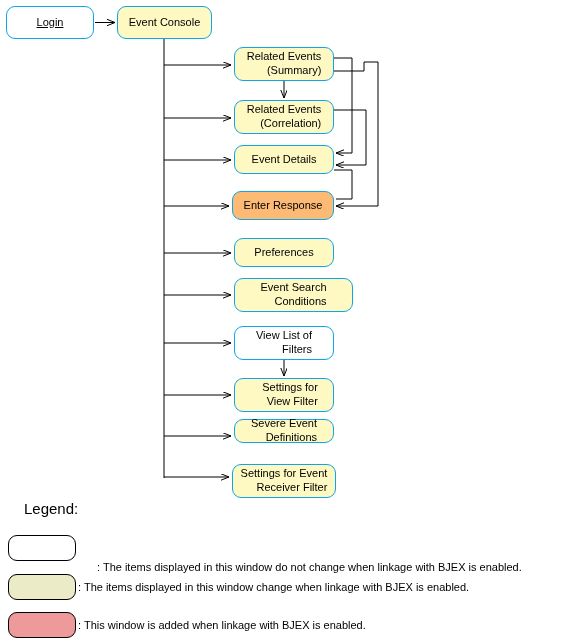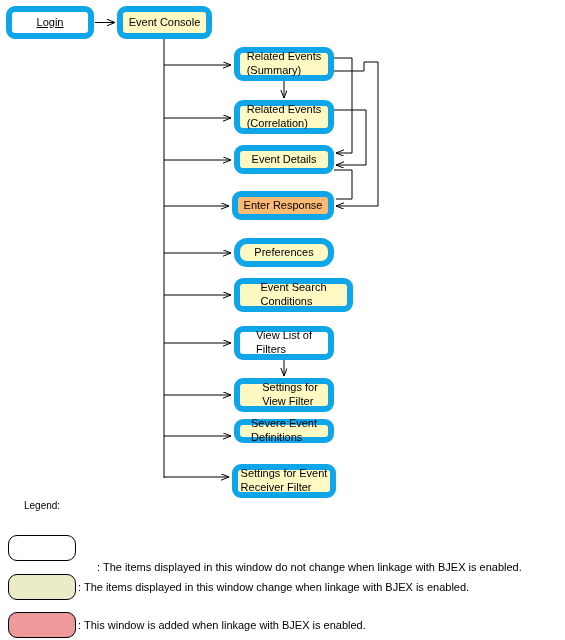--- a/index.html
+++ b/index.html
@@ -19,42 +19,42 @@
   #diagram {
     position: absolute;
     left: 0;
     top: 0;
     width: 565px;
     height: 640px;
   }
   .node {
     position: absolute;
     box-sizing: border-box;
-    border: 6px solid #0ea5e9;
+    border: 1px solid #0ea5e9;
     border-radius: 9px;
     display: flex;
     align-items: center;
     justify-content: center;
-    text-align: left;
+    text-align: right;
     line-height: 1.25;
     font-size: 11px;
     color: #000000;
     background: #ffffff;
   }
   .node.white { background: #ffffff; }
   .node.cream { background: #fef9c3; }
   .node.red   { background: #fdba74; }
   .node .label { display: block; white-space: pre-line; }
   .underline .label { text-decoration: underline; }
 
   .legend-title {
     position: absolute;
     left: 8px;
     top: 500px;
-    font-size: 10px;
+    font-size: 15px;
     padding-left: 16px;
   }
   .legend-swatch {
     position: absolute;
     left: 8px;
     width: 68px;
     height: 26px;
     box-sizing: border-box;
     border: 1px solid #000000;
     border-radius: 9px;
@@ -121,21 +121,21 @@
 <div class="node cream" style="left:234px;top:100px;width:100px;height:34px;">
   <span class="label">Related Events
 (Correlation)</span>
 </div>
 <div class="node cream" style="left:234px;top:145px;width:100px;height:29px;">
   <span class="label">Event Details</span>
 </div>
 <div class="node red" style="left:232px;top:191px;width:102px;height:29px;">
   <span class="label">Enter Response</span>
 </div>
-<div class="node cream" style="left:234px;top:238px;width:100px;height:29px;border-radius:13px;">
+<div class="node cream" style="left:234px;top:238px;width:100px;height:29px;">
   <span class="label">Preferences</span>
 </div>
 <div class="node cream" style="left:234px;top:278px;width:119px;height:34px;">
   <span class="label">Event Search
 Conditions</span>
 </div>
 <div class="node white" style="left:234px;top:326px;width:100px;height:34px;">
   <span class="label">View List of
 Filters</span>
 </div>

